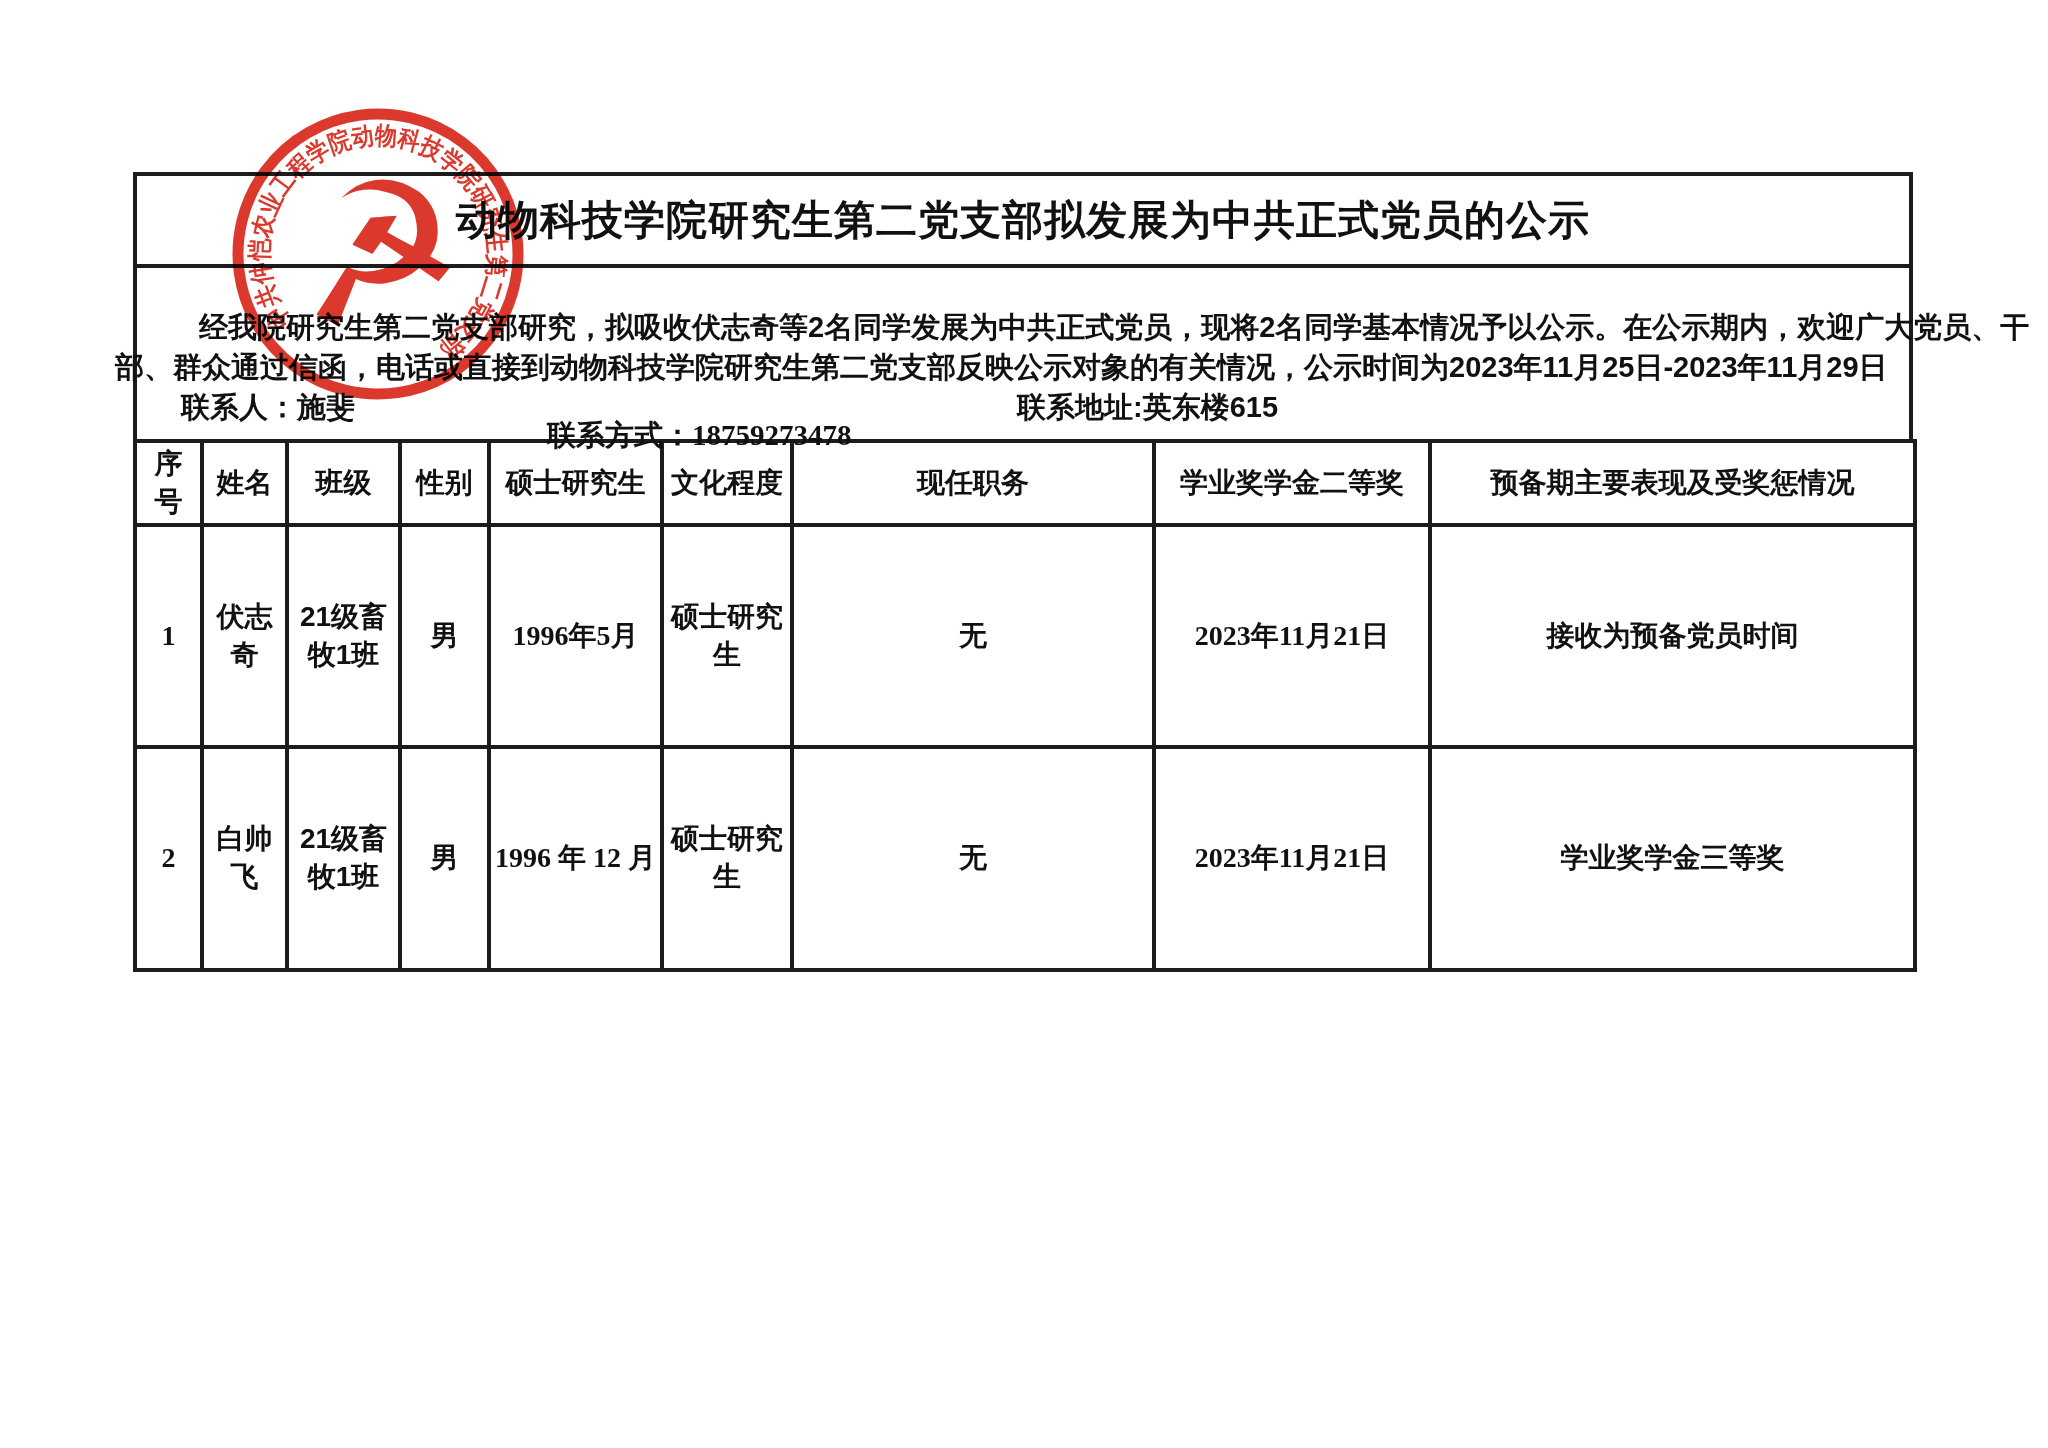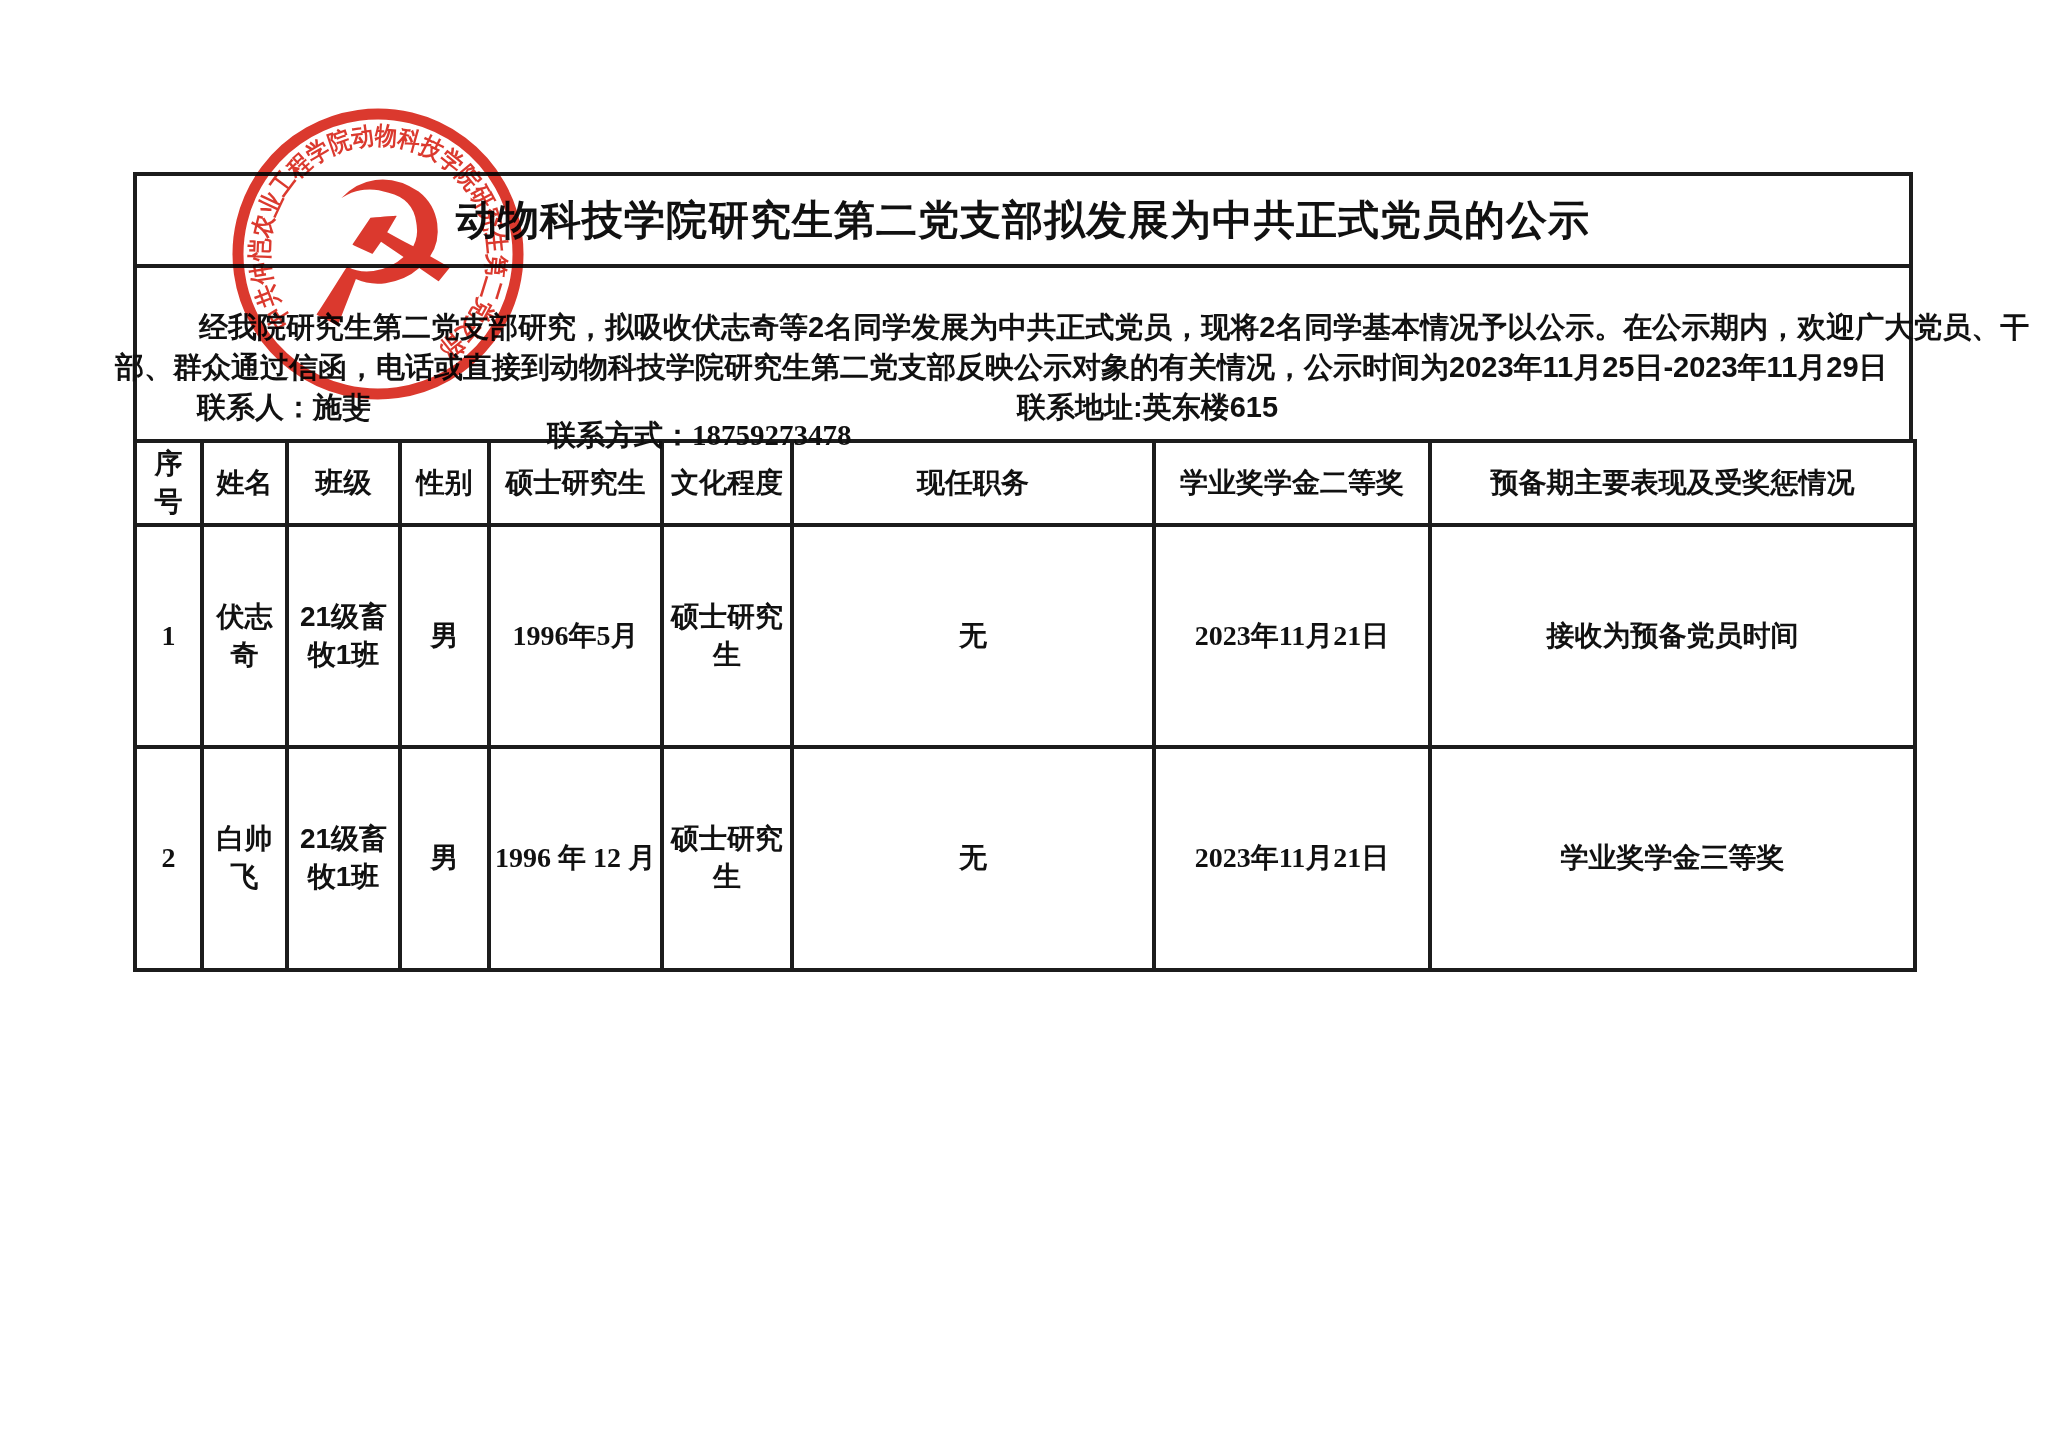--- a/index.html
+++ b/index.html
@@ -29,21 +29,21 @@
     border:4px solid #1c1c1c;
     border-top:none;border-bottom:none;
     height:171px;
     font-size:29px;font-weight:bold;
   }
   .nline{position:absolute;margin:0;white-space:nowrap;letter-spacing:0px;}
   .nline1{left:62px;top:40px;}
   .nline2{left:-22px;top:80px;}
   .contact-row{position:absolute;left:0;top:120px;width:100%;height:40px;}
   .contact-item{position:absolute;white-space:nowrap;}
-  .ci-person{left:60px;}
+  .ci-person{left:44px;}
   .ci-method{left:410px;margin-top:28px;}
   .ci-address{left:880px;}
   .num{font-family:"Liberation Serif", serif;}
   table.members{
     border-collapse:collapse;
     table-layout:fixed;
     width:1780px;
     padding-left:28px;
   }
   table.members th, table.members td{

